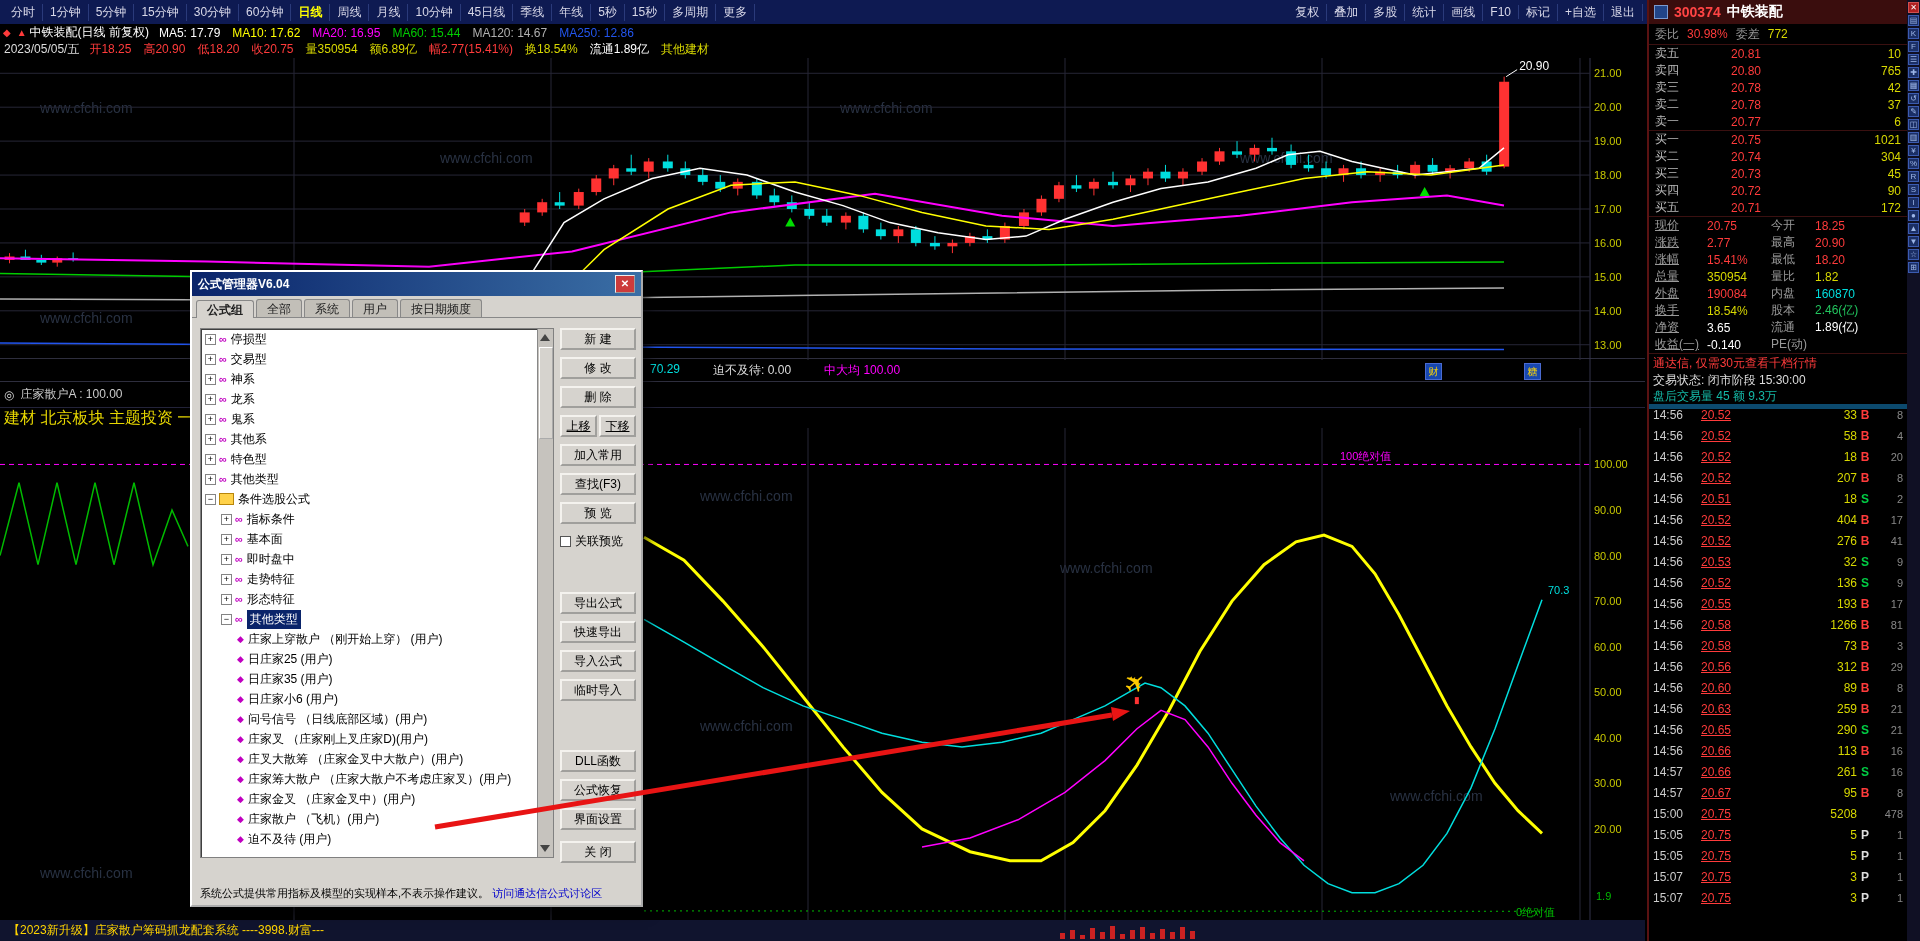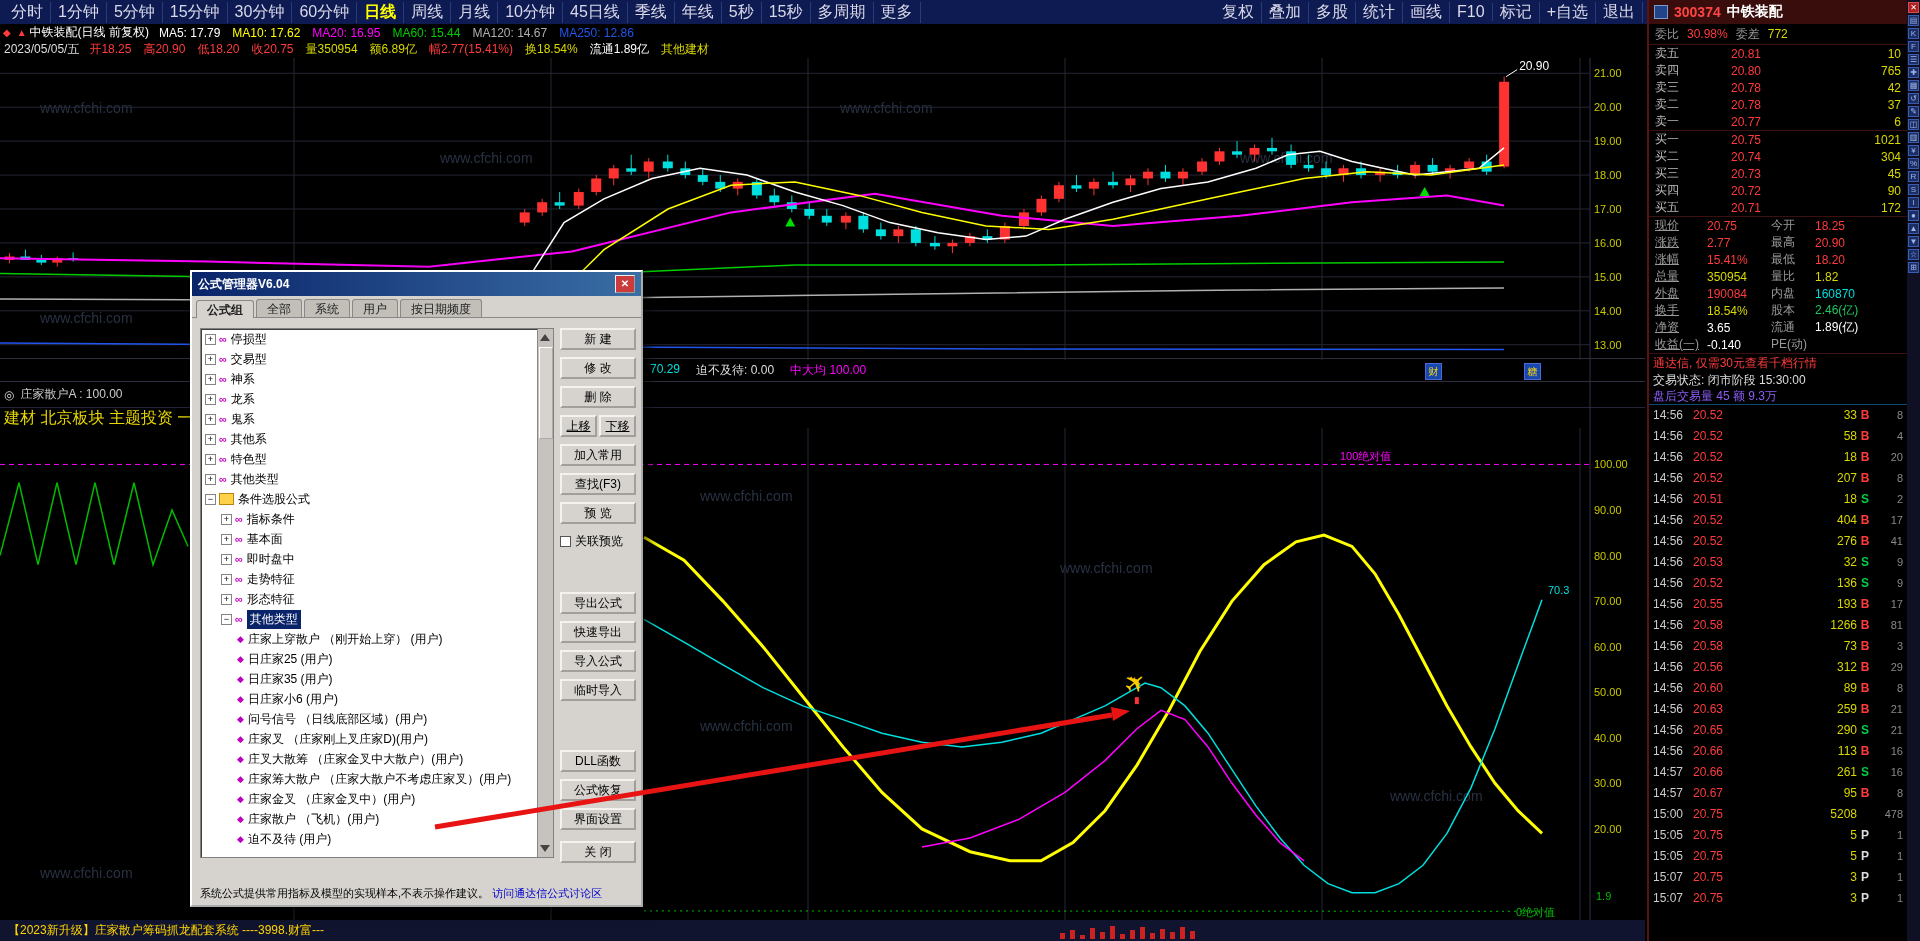--- a/index.html
+++ b/index.html
@@ -3,39 +3,39 @@
 <meta charset="utf-8">
 <style>
   html,body{margin:0;padding:0;background:#000;}
   body{font-family:"Liberation Sans",sans-serif;}
   #app{position:relative;width:1920px;height:941px;background:#000;overflow:hidden;}
 
   
   .topbar{position:absolute;left:0;top:0;width:1647px;height:24px;background:#0e1a52;
     display:flex;align-items:center;justify-content:space-between;padding:0 4px;box-sizing:border-box;}
   .periods,.top-right{display:flex;align-items:center;height:100%;}
-  .menu-item{color:#d8d8e8;font-size:16px;padding:0 7px;border-right:1px solid #2a3a7a;white-space:nowrap;cursor:default;}
+  .menu-item{color:#d8d8e8;font-size:12px;padding:0 7px;border-right:1px solid #2a3a7a;white-space:nowrap;cursor:default;}
   .menu-item.active{color:#ffff00;font-weight:bold;}
 
   
   .row2{position:absolute;left:0;top:24px;width:1647px;height:17px;display:flex;align-items:center;
     background:#000;font-size:12px;white-space:nowrap;overflow:hidden;}
   .row2 .t-ico{color:#ff3b3b;margin:0 3px;font-size:10px;}
   .row2 .title{color:#ffffff;margin-right:10px;}
   .ma-wrap span{margin-right:12px;}
   .row3{position:absolute;left:0;top:41px;width:1647px;height:17px;display:flex;align-items:center;
     background:#000;font-size:12px;white-space:nowrap;overflow:hidden;}
   .row3 .date{color:#dddddd;margin:0 10px 0 4px;}
   .ohlc-field{margin-right:12px;}
 
   
   .divider-row{position:absolute;left:0;top:358px;width:1645px;height:24px;background:#000;
     border-top:1px solid #2e2e3e;border-bottom:1px solid #2e2e3e;box-sizing:border-box;
     display:flex;align-items:center;font-size:12px;}
-  .div-text{margin-left:650px;display:flex;gap:16px;}
+  .div-text{margin-left:650px;display:flex;gap:33px;}
   .badges{position:absolute;left:1425px;top:4px;display:flex;gap:82px;}
   .badge{display:inline-block;width:15px;height:15px;font-size:10px;line-height:15px;text-align:center;border:1px solid #4a6ad0;}
   .pane2-row{position:absolute;left:0;top:382px;width:1645px;height:26px;background:#000;
     display:flex;align-items:center;font-size:12px;color:#cccccc;border-bottom:1px solid #23233a;box-sizing:border-box;}
   .pane2-row .p2-ico{color:#dddddd;margin:0 6px 0 4px;}
   .news-row{position:absolute;left:0;top:408px;width:188px;height:20px;color:#e8d800;
     font-size:16px;line-height:20px;padding-left:4px;white-space:nowrap;overflow:hidden;}
 
   .bottom-bar{position:absolute;left:0;top:920px;width:1645px;height:21px;background:#10142e;
     color:#ffd400;font-size:12px;line-height:21px;padding-left:8px;box-sizing:border-box;white-space:nowrap;overflow:hidden;}
@@ -63,25 +63,25 @@
   .rp-row .vol{flex:1;text-align:right;color:#d8d800;}
   .rp-asks{border-bottom:1px solid #3a1010;}
   .rp-bids{border-bottom:1px solid #3a1010;}
   .srow{height:17px;display:flex;align-items:center;padding:0 6px;}
   .srow .l{width:52px;color:#999999;text-decoration:underline;}
   .srow .v{width:64px;}
   .srow .l2{width:44px;color:#999999;}
   .srow .v2{flex:1;}
   .rp-ad{height:18px;line-height:18px;color:#ff3b3b;padding:0 4px;border-top:1px solid #3a1010;white-space:nowrap;overflow:hidden;cursor:pointer;}
   .rp-status{height:16px;line-height:16px;color:#dddddd;padding:0 4px;white-space:nowrap;overflow:hidden;}
-  .rp-after{height:16px;line-height:16px;color:#8b5cf6;padding:0 4px;border-bottom:1px solid #0c4a6e;white-space:nowrap;overflow:hidden;}
+  .rp-after{height:16px;line-height:16px;color:#14b8a6;padding:0 4px;border-bottom:5px solid #0c4a6e;white-space:nowrap;overflow:hidden;}
   .rp-ticks{position:absolute;left:0;top:404px;right:0;bottom:0;overflow:hidden;}
   .trow{height:21px;display:flex;align-items:center;padding:0 4px;}
   .trow .tt{width:40px;color:#cccccc;}
-  .trow .tp{width:46px;text-align:left;color:#ff3b3b;}
+  .trow .tp{width:46px;text-align:center;color:#ff3b3b;text-decoration:underline;}
   .trow .tv{flex:1;text-align:right;color:#d8d800;}
   .trow .tf{width:16px;text-align:center;font-weight:bold;}
   .trow .tn{width:30px;text-align:right;color:#888888;font-size:11px;}
 
   
   .side-strip{position:absolute;left:1907px;top:0;width:13px;height:941px;background:#101024;
     display:flex;flex-direction:column;align-items:center;gap:2px;padding-top:2px;box-sizing:border-box;z-index:11;}
   .strip-ico{width:11px;height:11px;background:#1b2f66;border:1px solid #3b5bb0;color:#9db6e8;
     font-size:8px;line-height:10px;text-align:center;box-sizing:border-box;cursor:pointer;}
   .strip-ico.close{background:#b02020;border-color:#d05050;color:#ffffff;}

